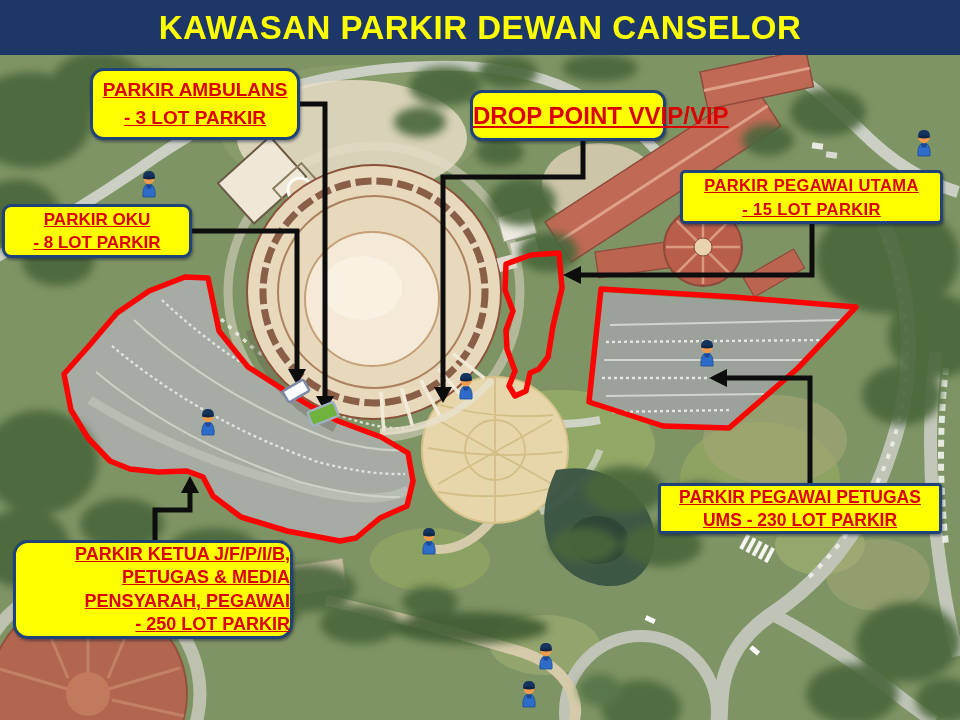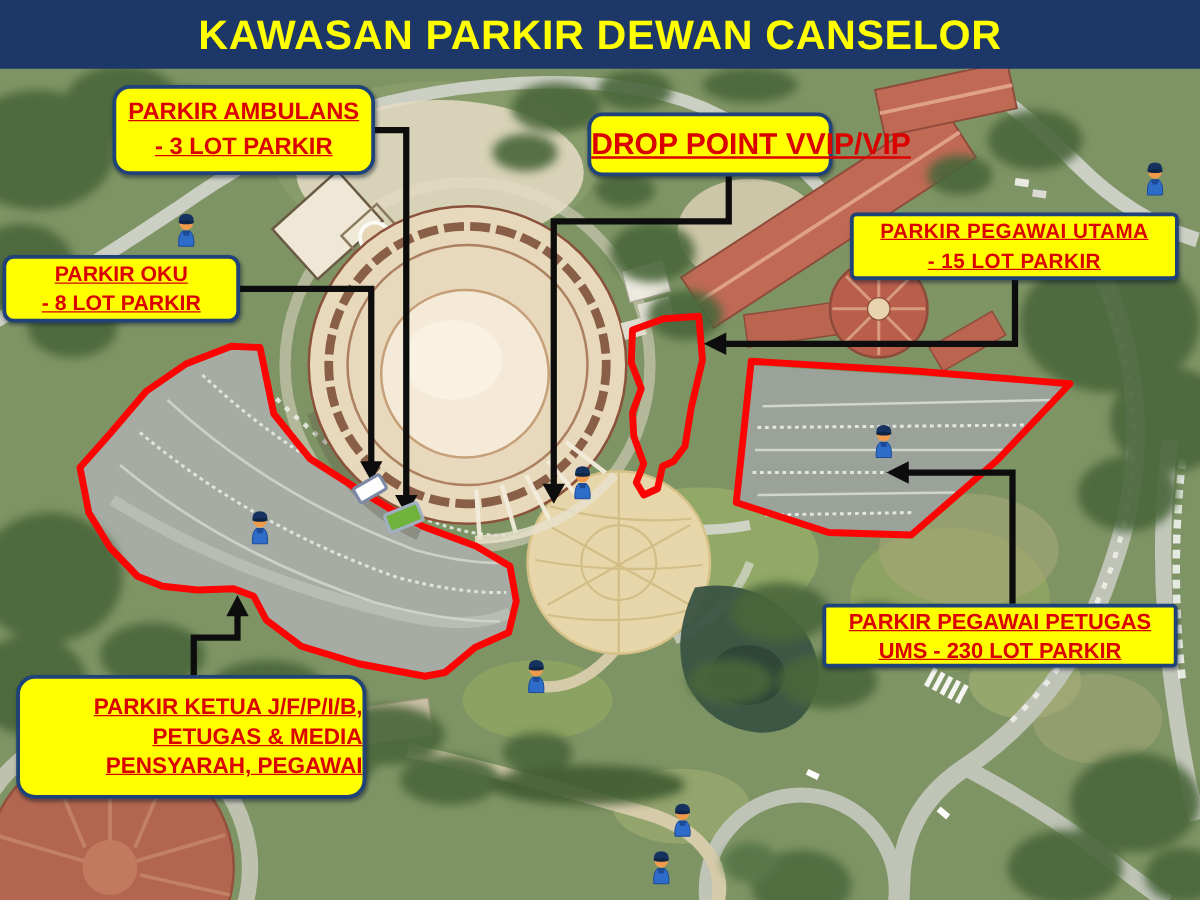--- a/index.html
+++ b/index.html
@@ -308,15 +308,16 @@
     <span>- 15 LOT PARKIR</span>
   </div>
   <div class="label lbl-ums">
     <span>PARKIR PEGAWAI PETUGAS</span>
     <span>UMS - 230 LOT PARKIR</span>
   </div>
   <div class="label lbl-ketua">
     <span>PARKIR  KETUA J/F/P/I/B,</span>
     <span>PETUGAS &amp; MEDIA</span>
     <span>PENSYARAH, PEGAWAI</span>
+    <span>- 250 LOT PARKIR</span>
   </div>
 
 </div>
 
 </body></html>

